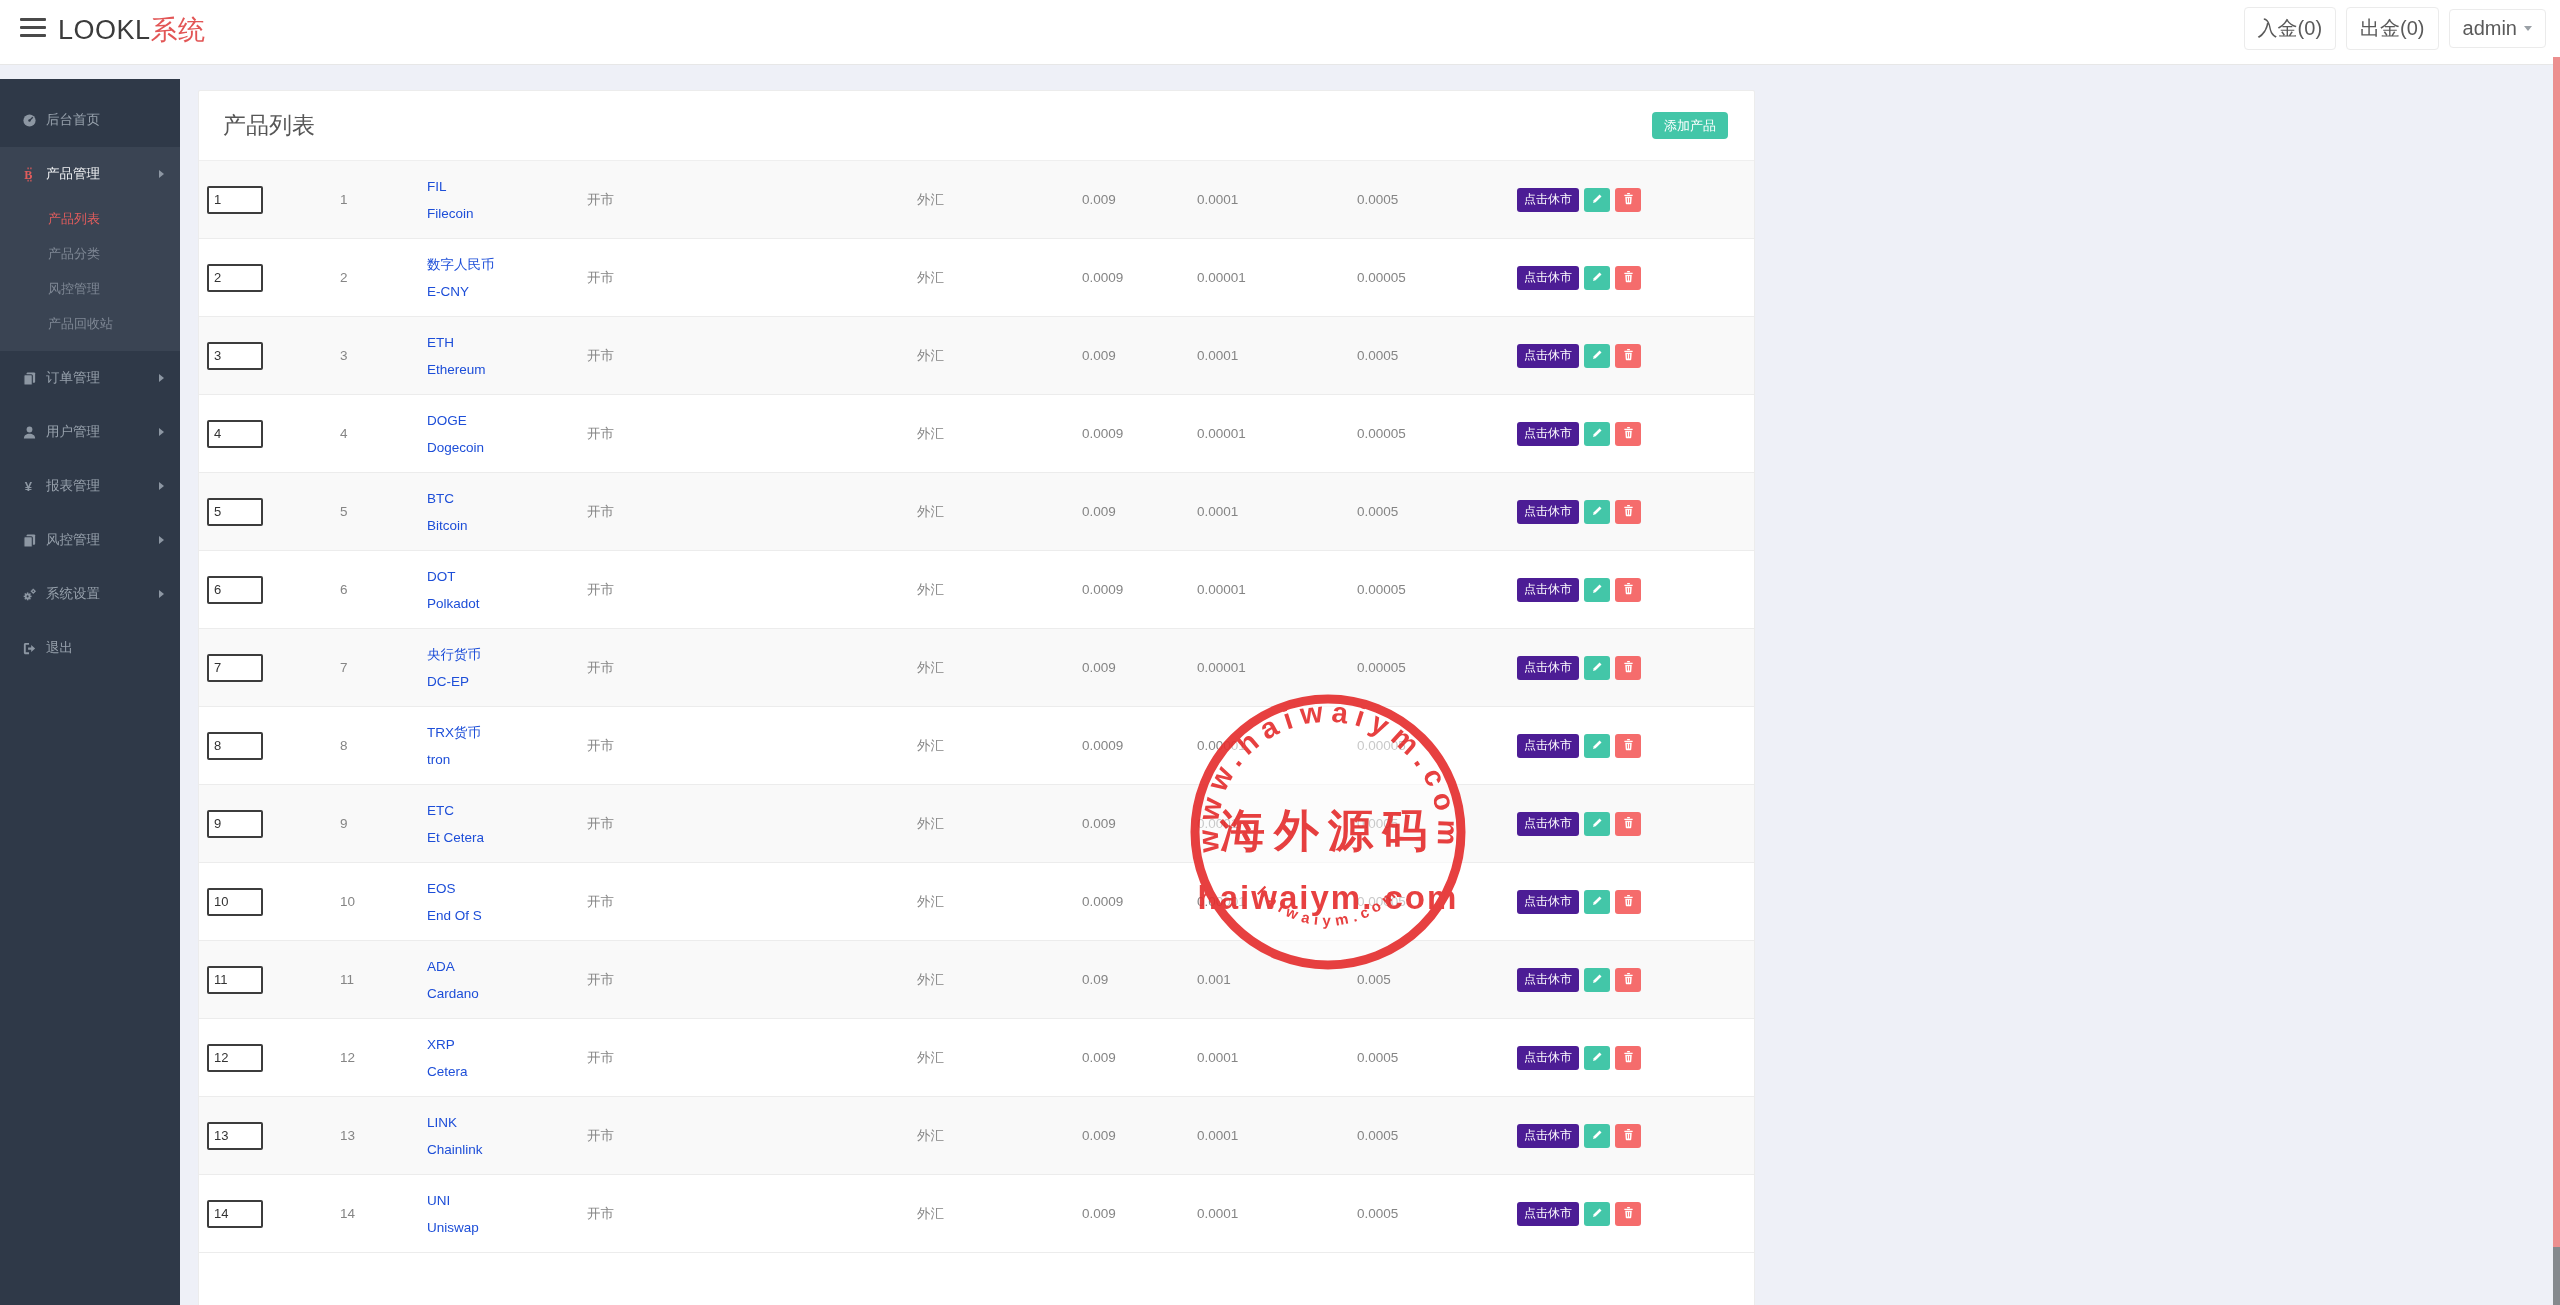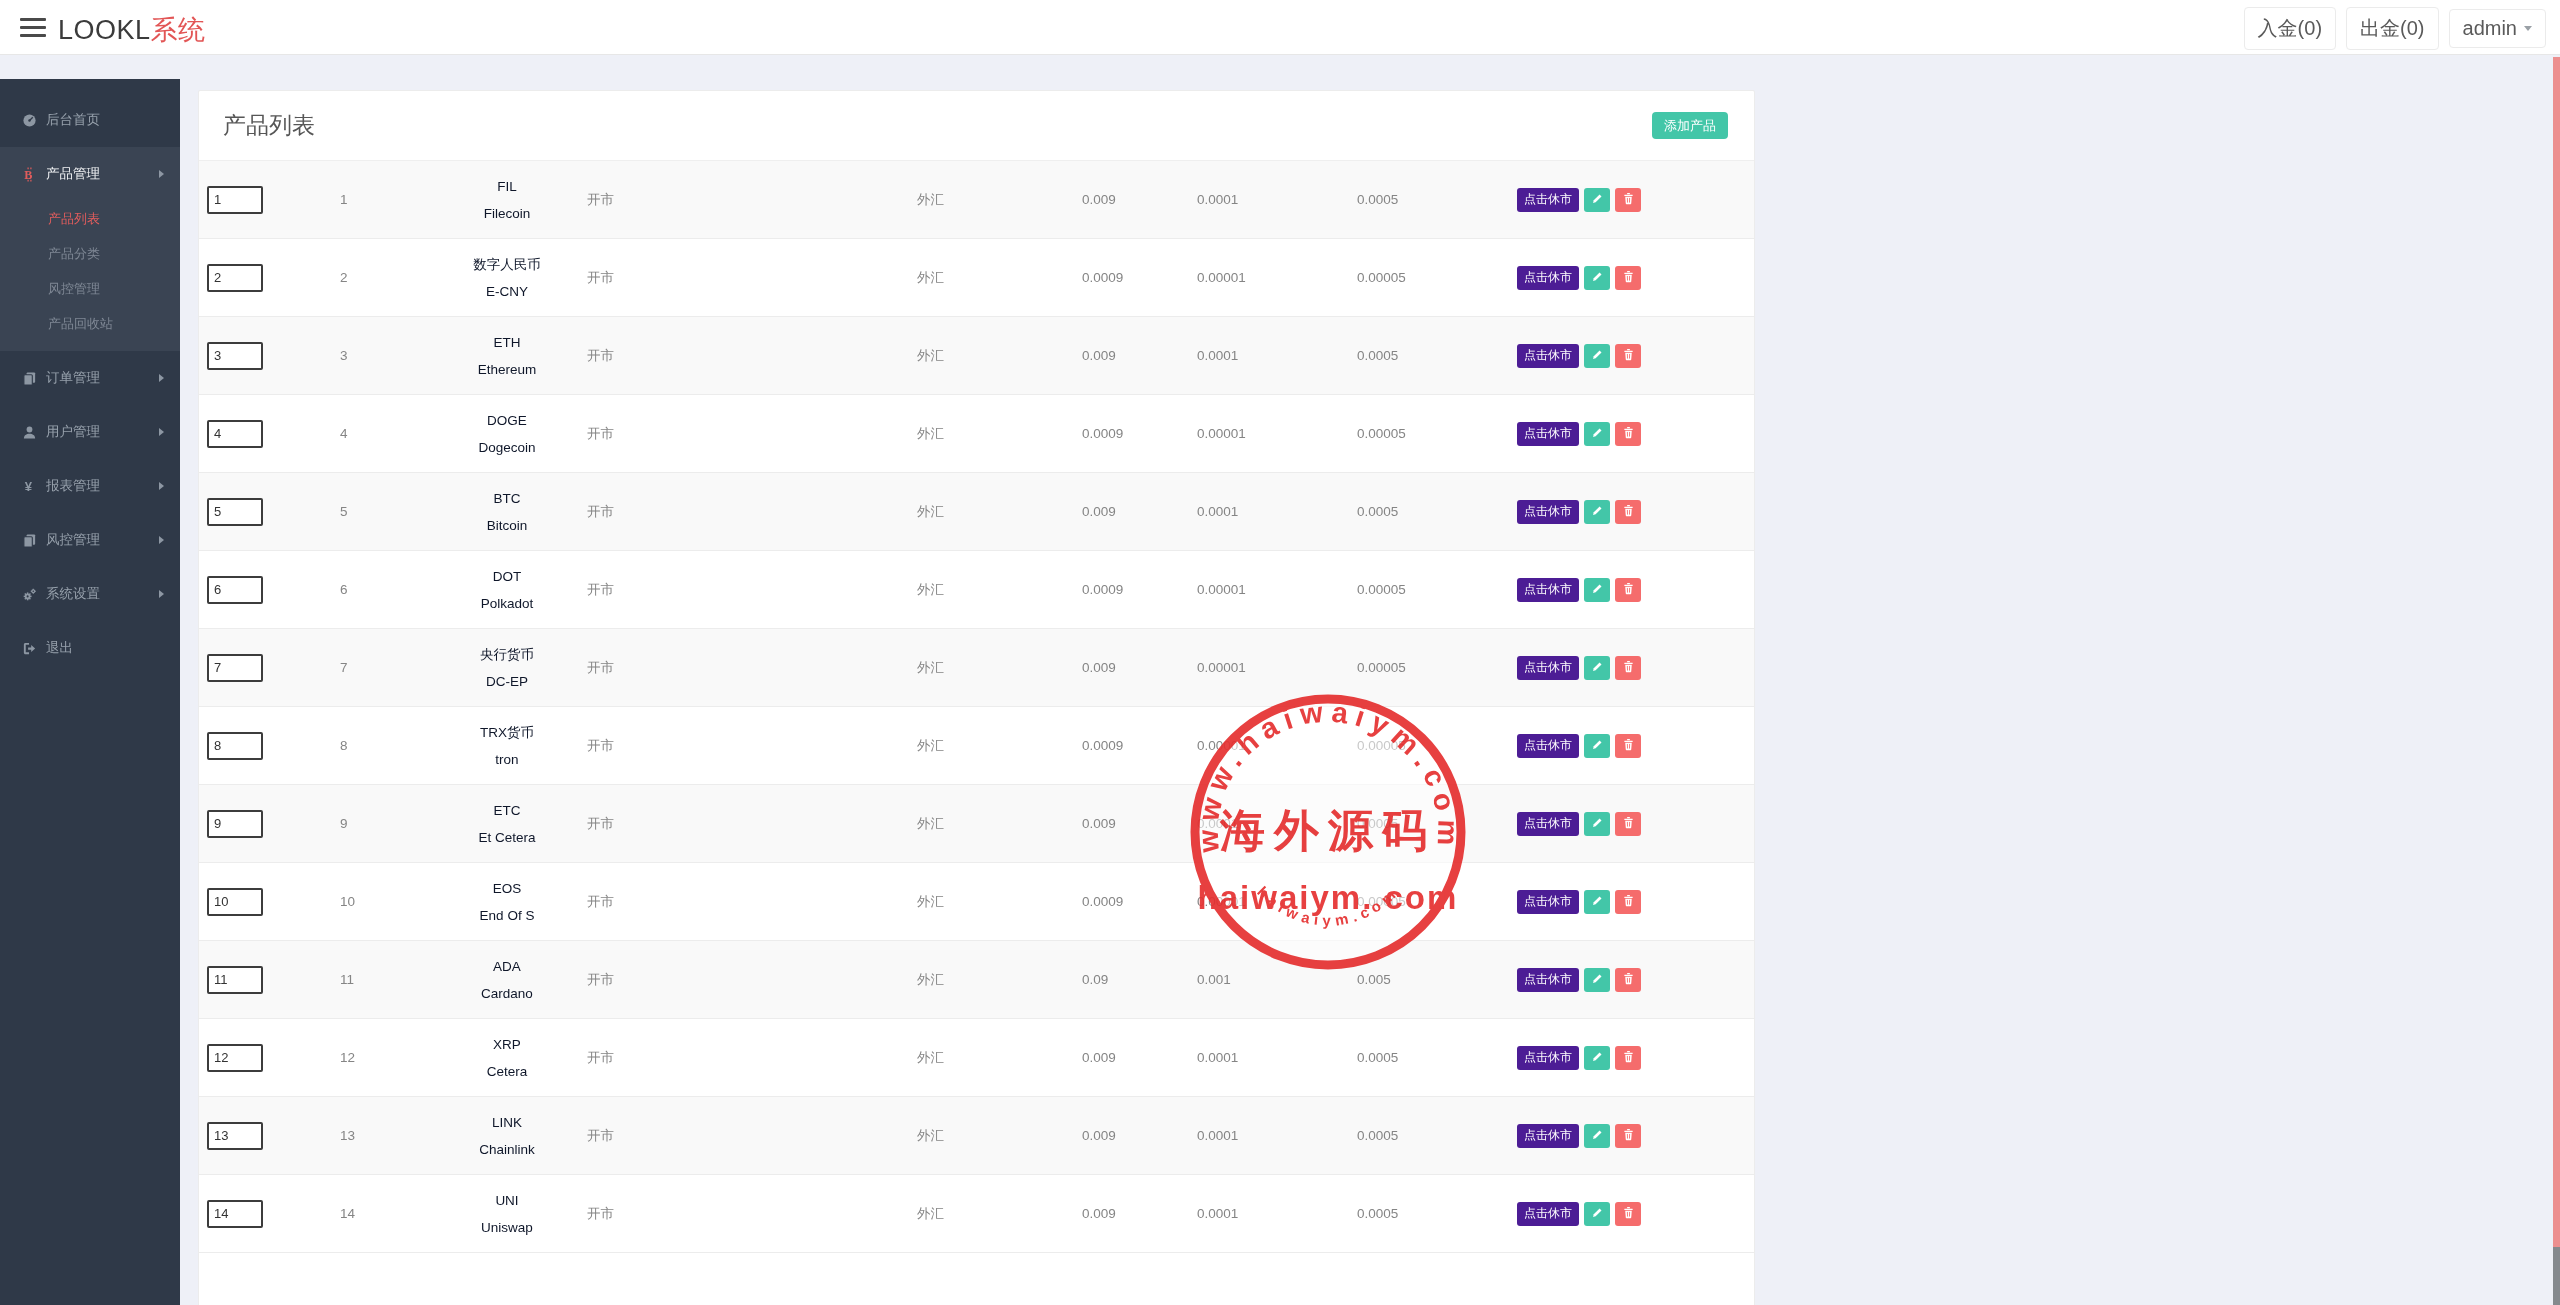--- a/index.html
+++ b/index.html
@@ -1,19 +1,19 @@
 <!DOCTYPE html>
 <html><head>
 <meta charset="utf-8">
 <style>
   * { margin:0; padding:0; box-sizing:border-box; }
   html,body { width:2560px; height:1305px; overflow:hidden; font-family:"Liberation Sans","DejaVu Sans",sans-serif; background:#eef0f7; }
 
   
-  .topbar { position:absolute; left:0; top:0; width:2560px; height:55px; background:#fff; border-bottom:1px solid #e7e7e7; z-index:30; }
+  .topbar { position:absolute; left:0; top:0; width:2560px; height:65px; background:#fff; border-bottom:1px solid #e7e7e7; z-index:30; }
   .burger { position:absolute; left:20px; top:18px; width:26px; height:21px; cursor:pointer; }
   .burger span { display:block; width:26px; height:3px; background:#4a4a4a; border-radius:1px; margin-bottom:5px; }
   .logo { position:absolute; left:58px; top:12px; font-size:27px; letter-spacing:.5px; color:#3b3b3b; }
   .logo .accent { color:#e25555; }
   .top-right { position:absolute; right:14px; top:0; height:57px; display:flex; align-items:center; gap:10px; }
   .top-pill { border:1px solid #ebebeb; border-radius:4px; background:#fff; padding:7px 13px; font-size:20px; color:#5a5a5a; cursor:pointer; display:flex; align-items:center; gap:7px; }
   .caret-down { width:0; height:0; border-left:4px solid transparent; border-right:4px solid transparent; border-top:5px solid #9aa0a6; display:inline-block; }
 
   
   .sidebar { position:absolute; left:0; top:57px; width:180px; height:1248px; background:#2f3948; z-index:20; padding-top:14px;margin-top:22px; }
@@ -36,21 +36,21 @@
   .btn-add { background:#43c6a8; color:#fff; border:none; border-radius:4px; height:27px; padding:0 12px; font-size:13px; cursor:pointer; }
 
   
   .tbl { width:100%; }
   .tr, .thead { display:grid; grid-template-columns:133px 87px 160px 330px 165px 115px 160px 160px 1fr; align-items:center; padding-left:8px; }
   .thead { height:37px; border-bottom:1px solid #ececec; }
   .th { font-size:14px; color:#9a9a9a; }
   .tr { height:78px; border-bottom:1px solid #ececec; font-size:13.5px; color:#858585; }
   .tr:nth-child(odd) { background:#f9f9f9; }
   .sort-input { width:56px; height:28px; border:2px solid #3c3c3c; border-radius:2px; padding-left:5px; font-size:13px; color:#333; background:#fff; font-family:inherit; }
-  .name-cell div { line-height:27px; color:#0f172a;text-align:center; }
+  .name-cell div { line-height:27px; color:#1d4ed8; }
   .actions { display:flex; align-items:center; gap:5px; }
   .btn-close { background:#4c1d95; color:#fff; border:none; border-radius:3px; height:24px; padding:0 7px; font-size:12px; cursor:pointer; white-space:nowrap; }
   .btn-sq { width:26px; height:24px; border:none; border-radius:3px; cursor:pointer; display:flex; align-items:center; justify-content:center; padding:0; }
   .btn-edit { background:#43c6a8; }
   .btn-del { background:#f56c6c; }
 
   
   .stamp { position:absolute; left:1168px; top:672px; width:320px; height:320px; z-index:40; pointer-events:none; opacity:.92; }
 
   

